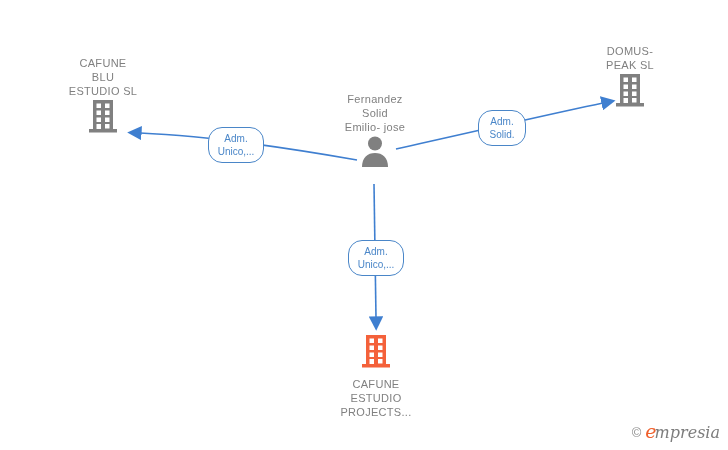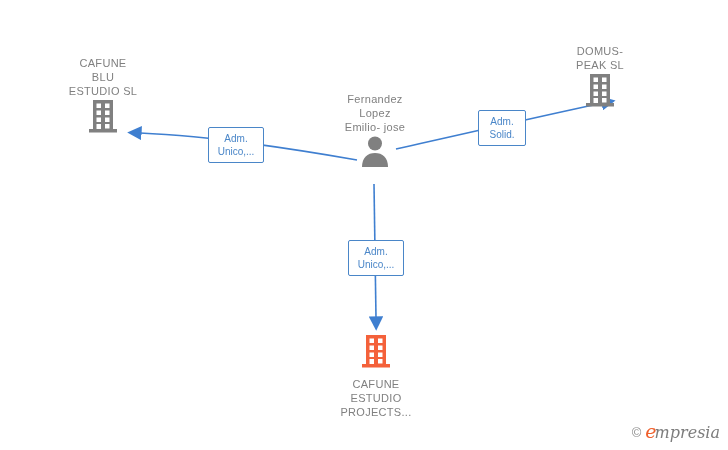--- a/index.html
+++ b/index.html
@@ -41,21 +41,21 @@
   .node-label.upper {
     text-transform: uppercase;
   }
   .node-icon {
     display: block;
     margin: 0 auto;
   }
   .edge-label {
     position: absolute;
     border: 1px solid #4a86c8;
-    border-radius: 2px;
+    border-radius: 14px;
     background: #ffffff;
     color: #4a86c8;
     font-size: 10px;
     line-height: 13px;
     text-align: center;
     padding: 4px 6px;
     white-space: pre-line;
     box-sizing: border-box;
   }
   #watermark {
@@ -123,42 +123,42 @@
         <rect x="10.5" y="12.5" width="4.5" height="4.5" fill="#ffffff"></rect>
         <rect x="19" y="12.5" width="4.5" height="4.5" fill="#ffffff"></rect>
         <rect x="10.5" y="19.5" width="4.5" height="4.5" fill="#ffffff"></rect>
         <rect x="19" y="19.5" width="4.5" height="4.5" fill="#ffffff"></rect>
         <rect x="10.5" y="26" width="4.5" height="5" fill="#ffffff"></rect>
         <rect x="19" y="26" width="4.5" height="4.5" fill="#ffffff"></rect>
       </svg>
     </span>
   </div>
 
-  <div class="node" style="left: 535px; top: 44px;">
+  <div class="node" style="left: 565px; top: 44px;">
     <div class="node-label upper">DOMUS-
 PEAK SL</div>
     <span class="node-icon">
       <svg width="34" height="36" viewBox="0 0 34 36" aria-hidden="true">
         <rect x="7" y="2" width="20" height="29" fill="#808080"></rect>
         <rect x="3" y="31" width="28" height="3.5" fill="#808080"></rect>
         <rect x="10.5" y="5.5" width="4.5" height="4.5" fill="#ffffff"></rect>
         <rect x="19" y="5.5" width="4.5" height="4.5" fill="#ffffff"></rect>
         <rect x="10.5" y="12.5" width="4.5" height="4.5" fill="#ffffff"></rect>
         <rect x="19" y="12.5" width="4.5" height="4.5" fill="#ffffff"></rect>
         <rect x="10.5" y="19.5" width="4.5" height="4.5" fill="#ffffff"></rect>
         <rect x="19" y="19.5" width="4.5" height="4.5" fill="#ffffff"></rect>
         <rect x="10.5" y="26" width="4.5" height="5" fill="#ffffff"></rect>
         <rect x="19" y="26" width="4.5" height="4.5" fill="#ffffff"></rect>
       </svg>
     </span>
   </div>
 
   <div class="node" style="left: 310px; top: 92px;">
     <div class="node-label">Fernandez
-Lopez
+Solid
 Emilio- jose</div>
     <span class="node-icon">
       <svg width="34" height="34" viewBox="0 0 34 34" aria-hidden="true">
         <circle cx="17" cy="9.5" r="7" fill="#808080"></circle>
         <path d="M4,33 C4,23.5 9.5,19 17,19 C24.5,19 30,23.5 30,33 Z" fill="#808080"></path>
       </svg>
     </span>
   </div>
 
   <div class="node" style="left: 311px; top: 333px;">

